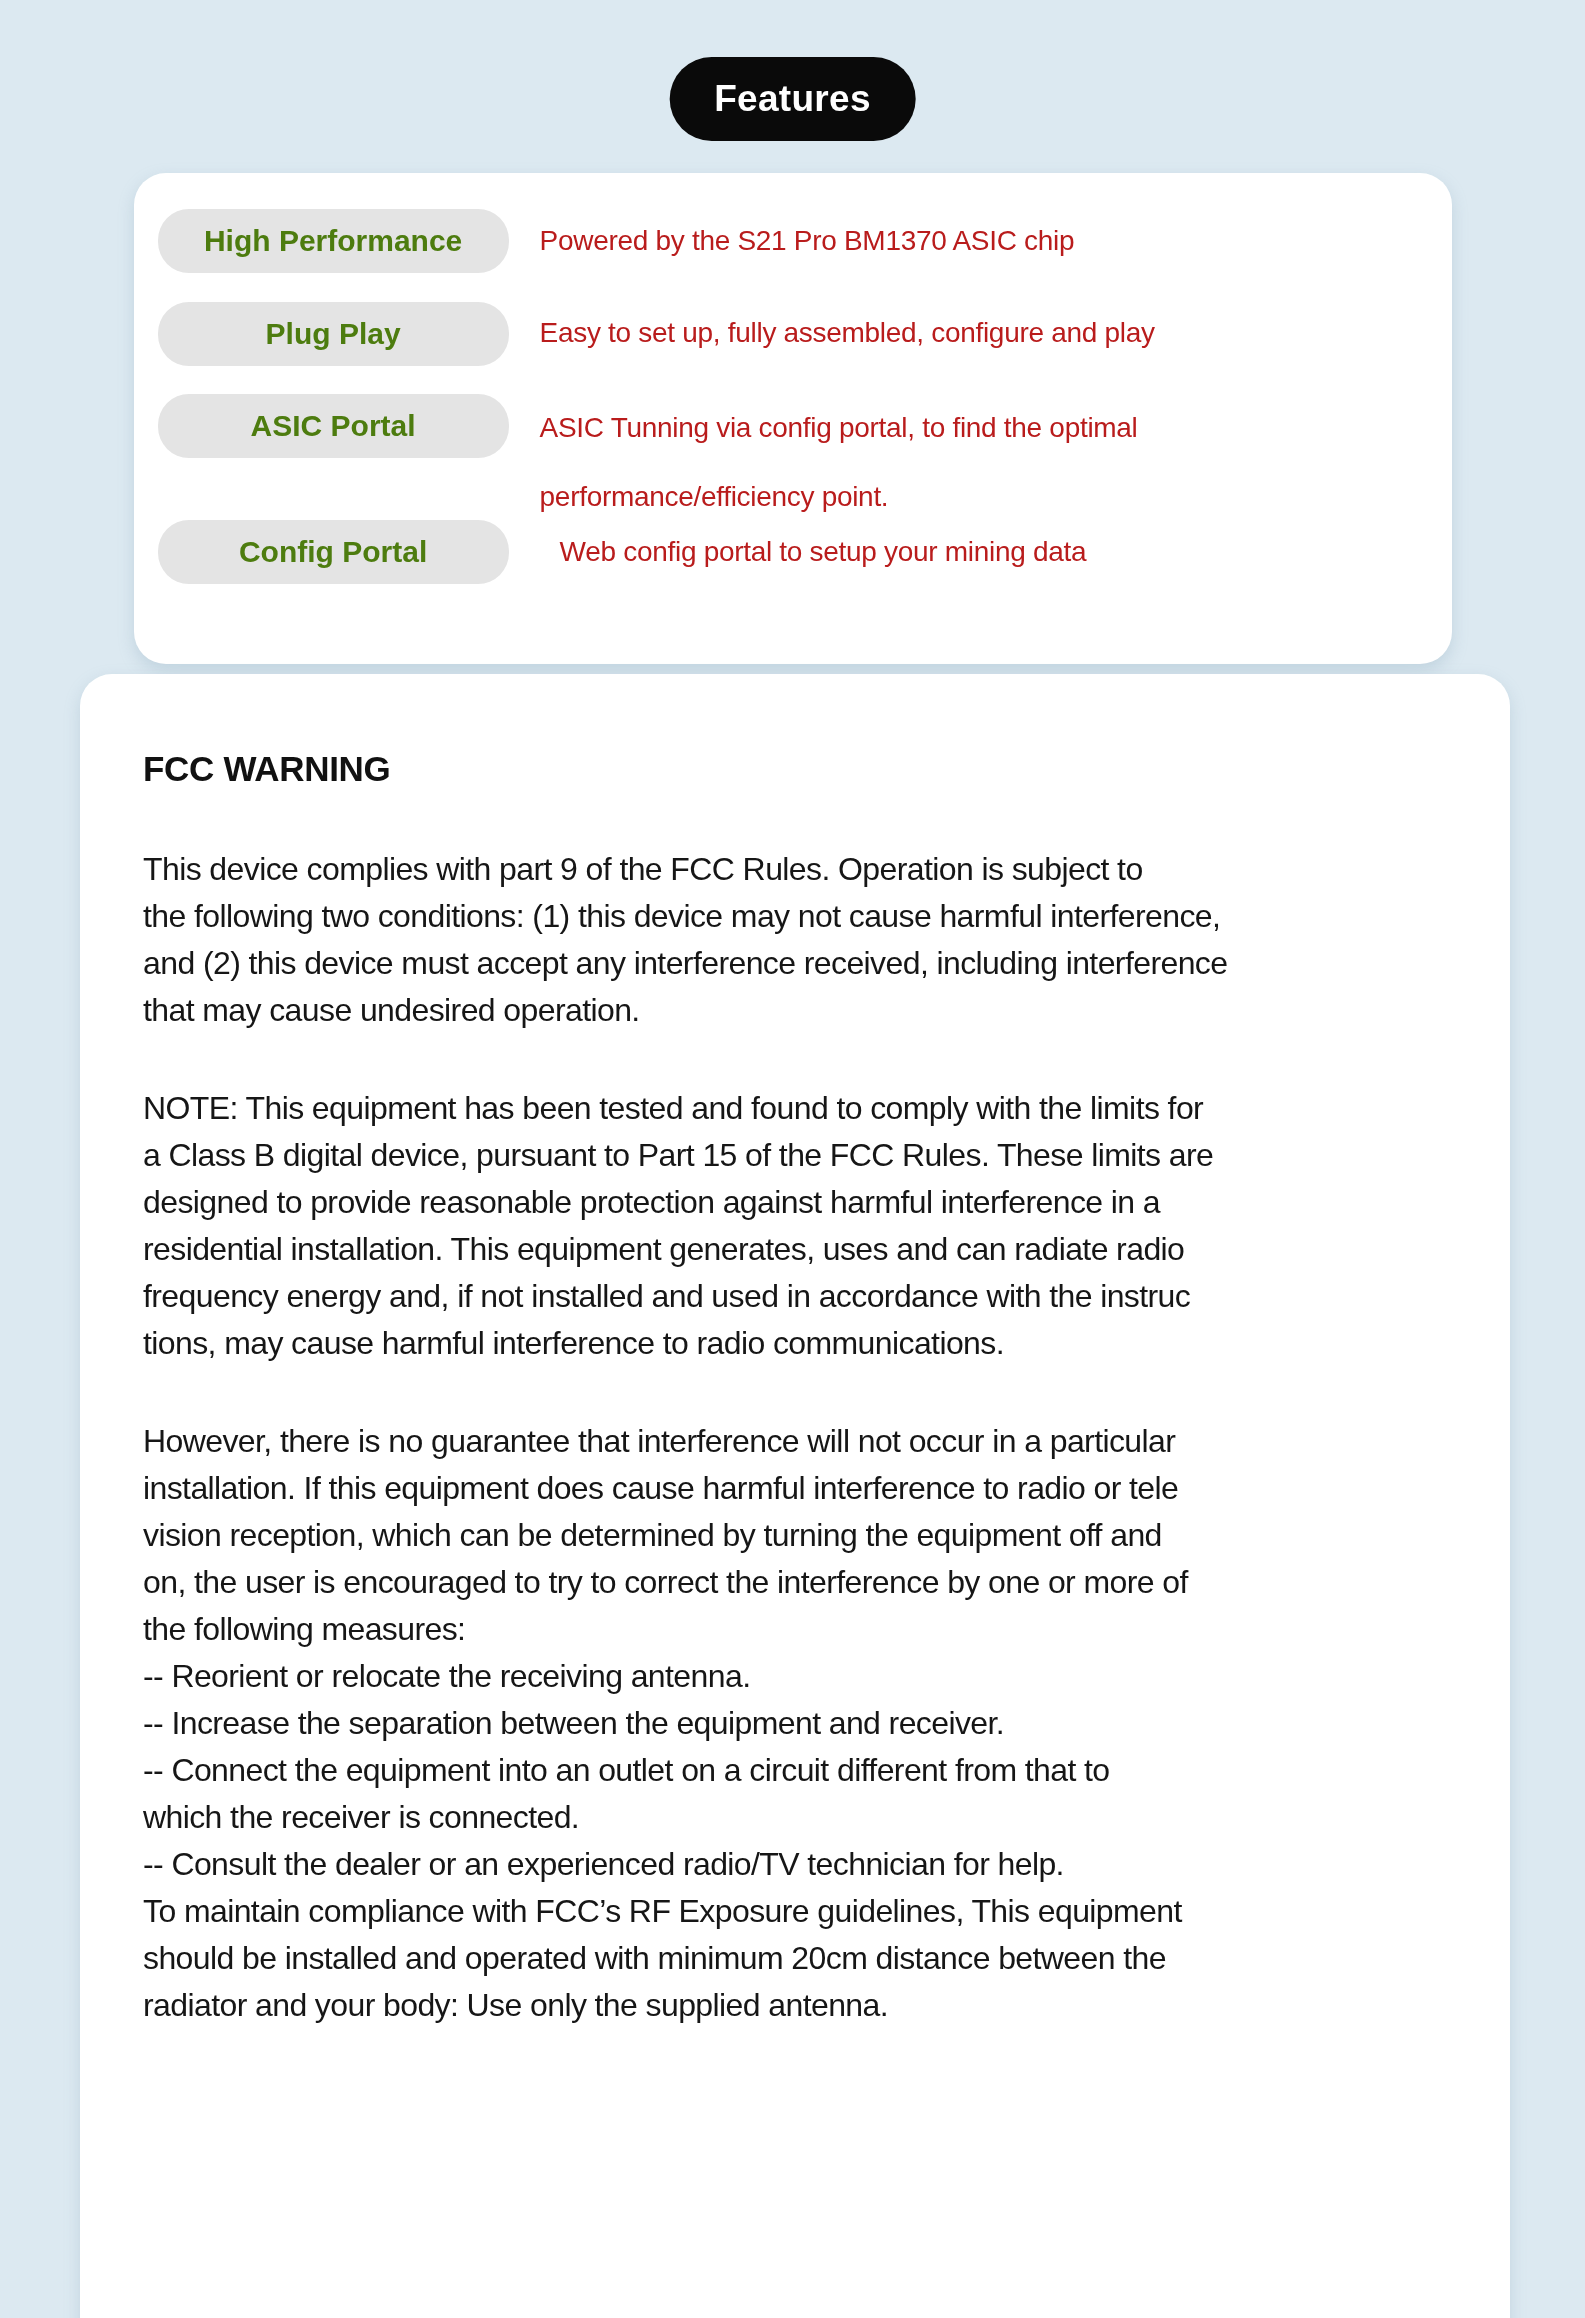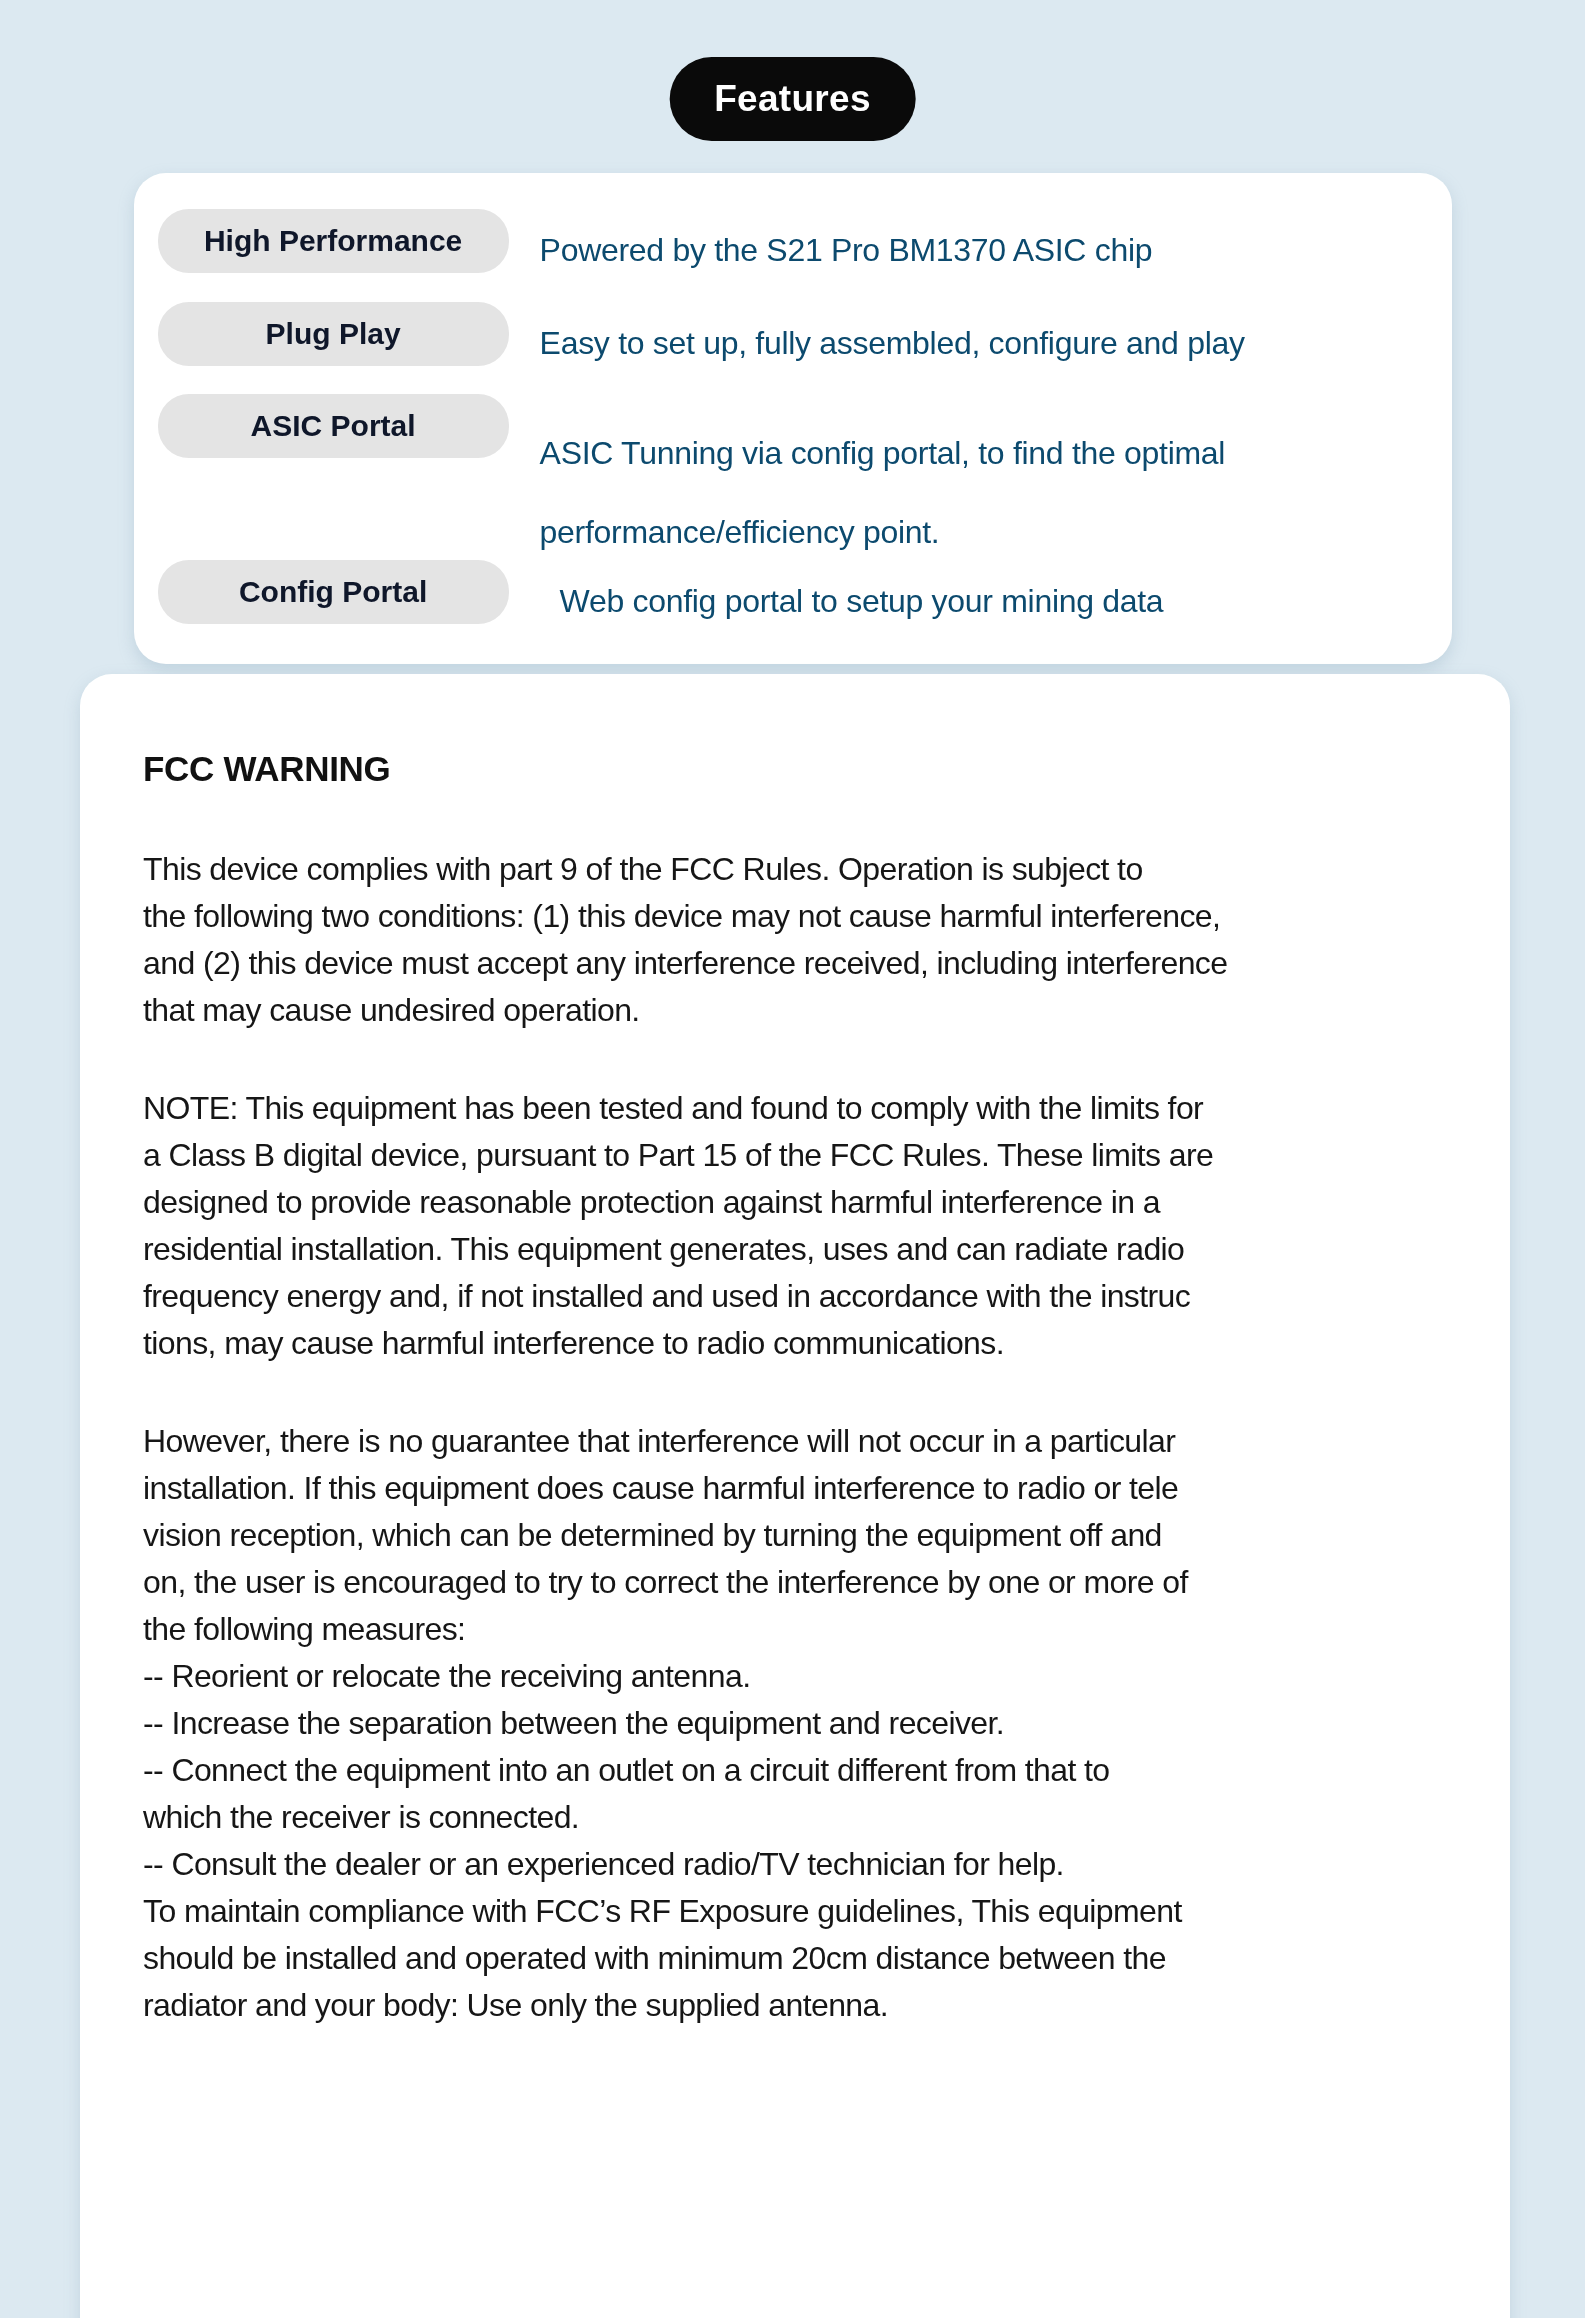--- a/index.html
+++ b/index.html
@@ -28,27 +28,26 @@
     padding:36px 35px 0 23.6px;
   }
   .feature-row{display:flex;align-items:center;margin-bottom:28.6px;}
   .feature-row.tall{align-items:flex-start;margin-bottom:0;}
   .feature-row.last{margin-top:-11.2px;gap:20px;}
   .pill{
     flex:0 0 351px;
     background:#e4e4e4;border-radius:31px;
     text-align:center;font-weight:bold;font-size:30px;
     padding:15px 6.2px;box-sizing:border-box;
-    color:#0f172a;
+    color:#4d7c0f;
   }
   .desc{
-    margin-left:31px;font-size:32px;line-height:1.3;
-    letter-spacing:-0.3px;color:#0c4a6e;
+    margin-left:31px;font-size:28px;line-height:1.3;
+    letter-spacing:-0.3px;color:#b91c1c;
     white-space:pre-line;
-    margin-top:20px;
   }
   .tall .desc{line-height:2.45;}
   .fcc-card{
     left:80px;top:674px;width:1430px;height:1784px;
     padding:75px 62px 0 63px;
   }
   .fcc-heading{
     font-size:35px;font-weight:bold;margin:0 0 57px 0;color:#111111;
     letter-spacing:-0.3px;
   }

